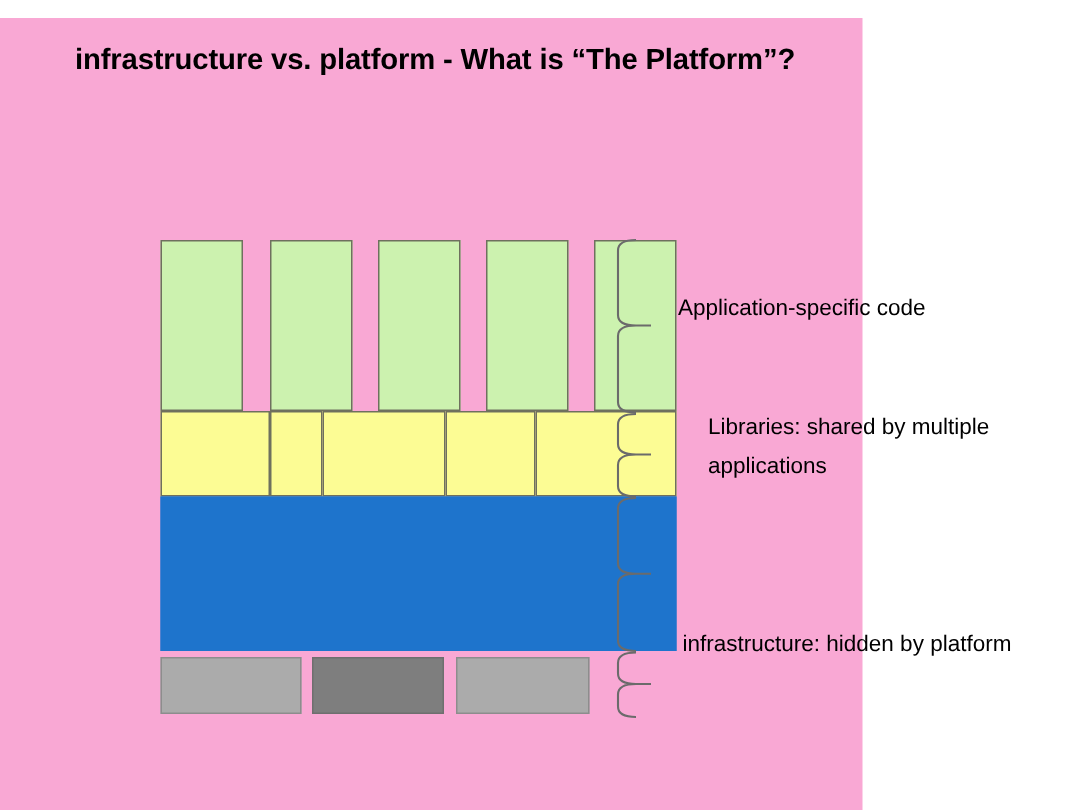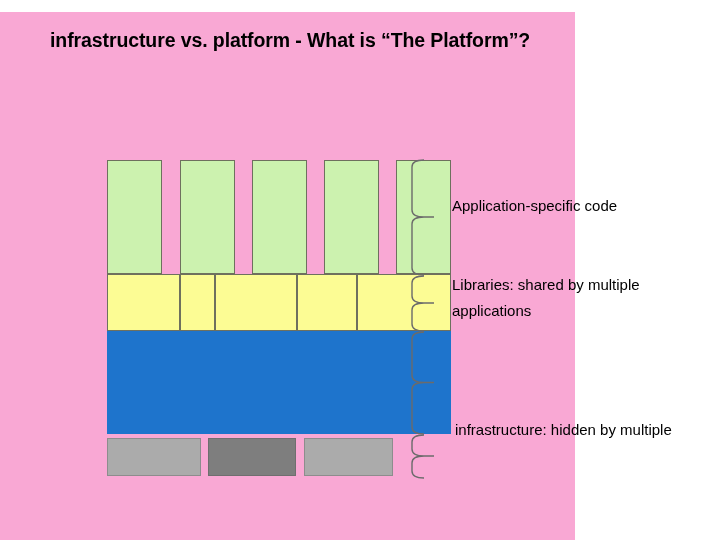--- a/index.html
+++ b/index.html
@@ -99,15 +99,15 @@
       </svg>
       <svg class="brace" width="28" height="105" viewBox="0 0 28 105" style="position: absolute; left: 410px; top: 319px;">
         <path d="M 14 1 q -12 0 -12 7 L 2 44.5 q 0 7 12 7 q -12 0 -12 7 L 2 96 q 0 7 12 7 M 14 51.5 L 24 51.5"></path>
       </svg>
       <svg class="brace" width="28" height="46" viewBox="0 0 28 46" style="position: absolute; left: 410px; top: 422px;">
         <path d="M 14 1 q -12 0 -12 7 L 2 15 q 0 7 12 7 q -12 0 -12 7 L 2 37 q 0 7 12 7 M 14 22 L 24 22"></path>
       </svg>
     </div>
 
 <div class="note" style="left: 452px; top: 181px; width: 230px;">Application-specific code</div>
-    <div class="note" style="left: 452px; top: 260px; width: 240px;">Libraries: shared by multiple applications</div>
-    <div class="note" style="left: 455px; top: 405px; width: 230px;">infrastructure: hidden by multiple</div>
+    <div class="note" style="left: 452px; top: 260px; width: 240px; padding-left: 20px;">Libraries: shared by multiple applications</div>
+    <div class="note" style="left: 455px; top: 405px; width: 230px;">infrastructure: hidden by platform</div>
   </div>
 
 </body></html>

